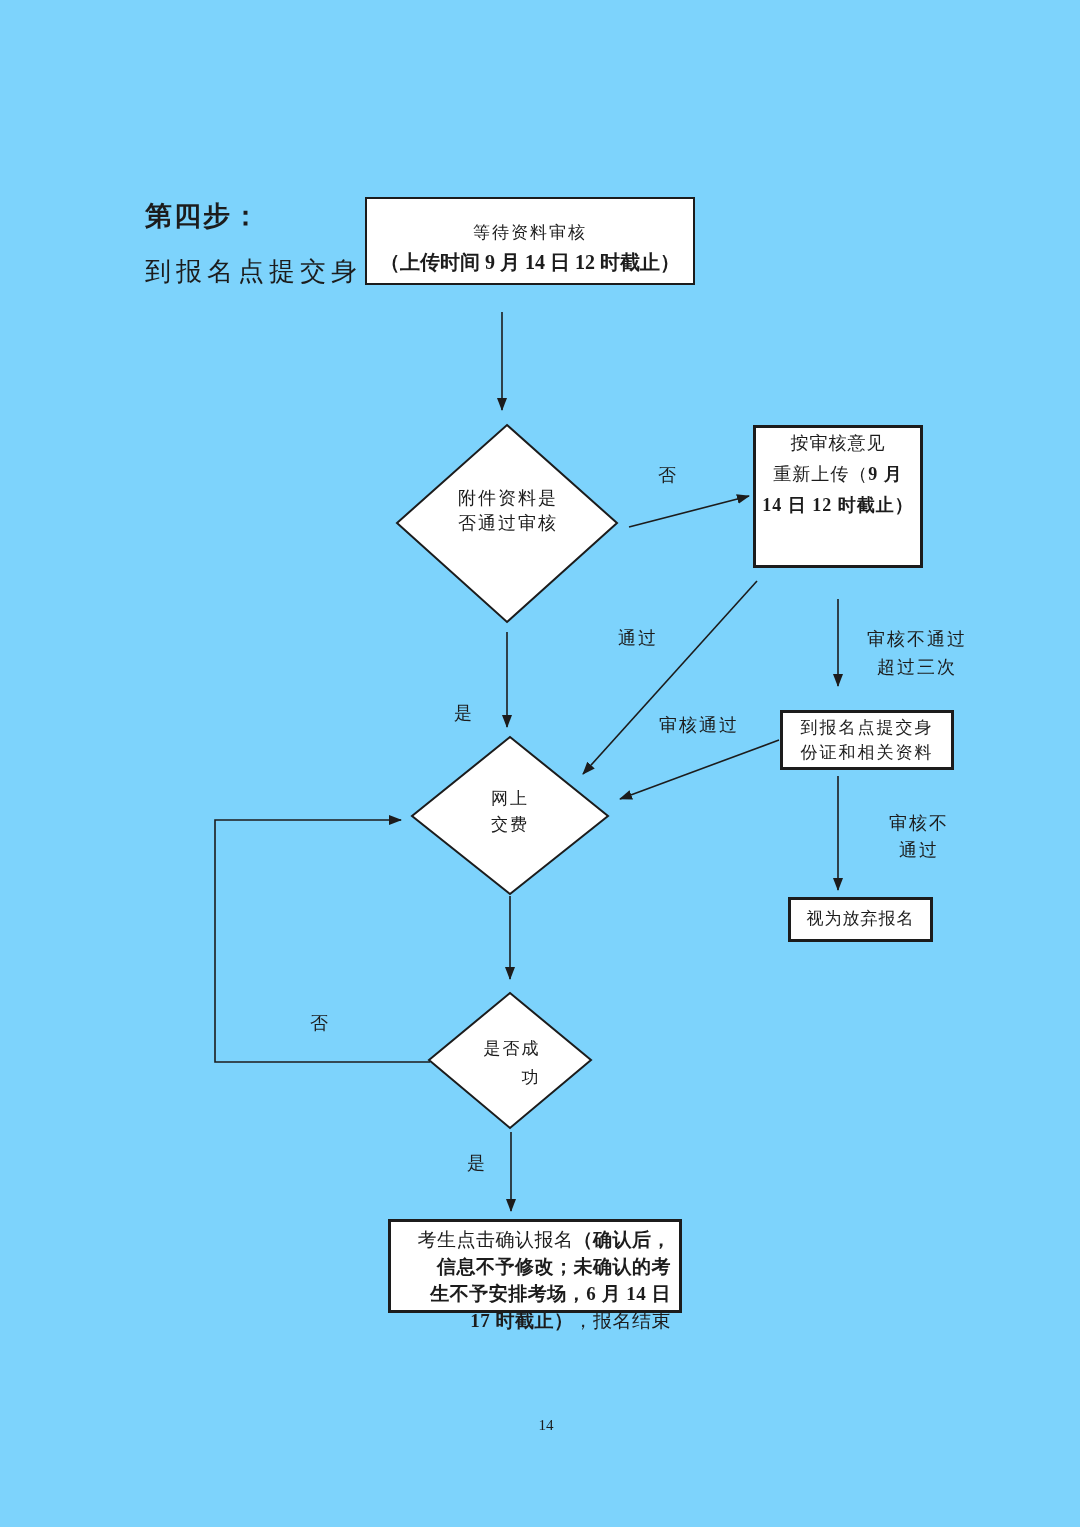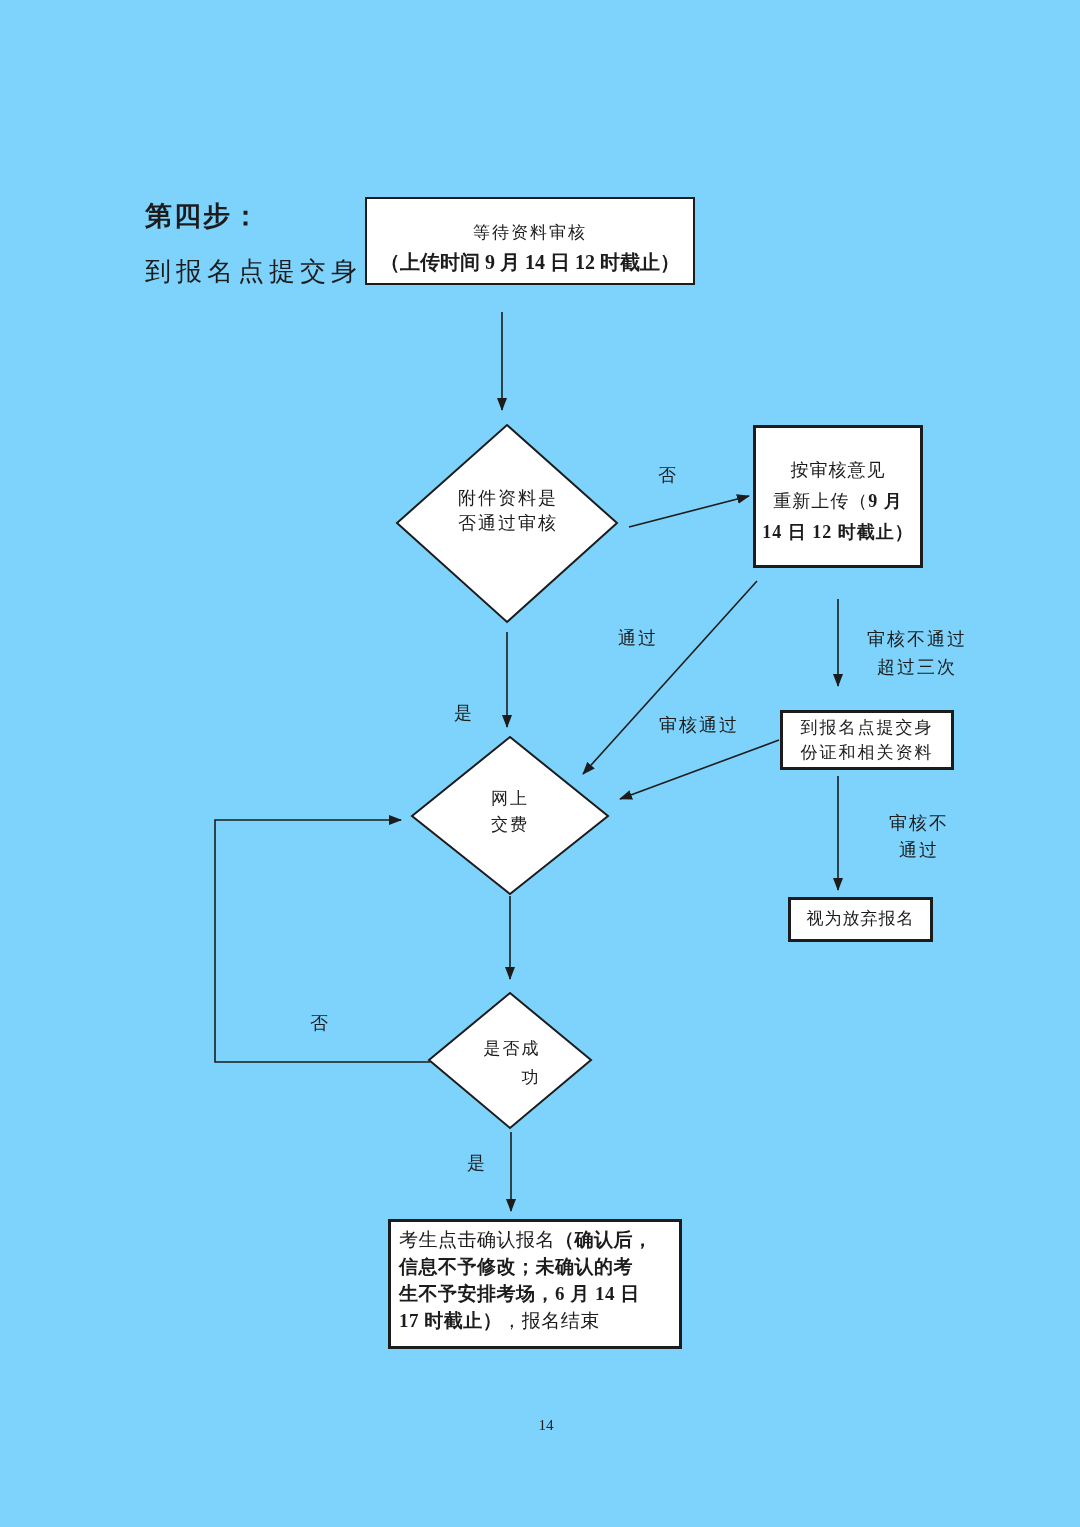--- a/index.html
+++ b/index.html
@@ -70,21 +70,21 @@
   <div class="box" style="left:365px; top:197px; width:330px; height:88px;">
     <div style="font-size:17px; margin-top:22px; letter-spacing:2px;">等待资料审核</div>
     <div class="bd" style="font-size:20px; margin-top:5px;">（上传时间 9 月 14 日 12 时截止）</div>
   </div>
 
   <div class="dtext" style="left:508px; top:486px; font-size:18px; line-height:25px;">
     <div>附件资料是</div>
     <div>否通过审核</div>
   </div>
 
-  <div class="box" style="left:753px; top:425px; width:170px; height:143px; border-width:3px; padding-top:27px; font-size:18px; line-height:31px; letter-spacing:1px;">
+  <div class="box" style="left:753px; top:425px; width:170px; height:143px; border-width:3px; font-size:18px; line-height:31px; letter-spacing:1px;">
     <div>按审核意见</div>
     <div><span>重新上传（</span><span class="bd">9 月</span></div>
     <div class="bd">14 日 12 时截止）</div>
   </div>
 
   <div class="box" style="left:780px; top:710px; width:174px; height:60px; border-width:3px; font-size:17px; line-height:25px; padding-top:2px; letter-spacing:2px;">
     <div>到报名点提交身</div>
     <div>份证和相关资料</div>
   </div>
 
@@ -93,21 +93,21 @@
   <div class="dtext" style="left:510px; top:786px; font-size:17px; line-height:26px;">
     <div>网上</div>
     <div>交费</div>
   </div>
 
   <div class="dtext" style="left:512px; top:1034px; font-size:17px; line-height:29px;">
     <div>是否成</div>
     <div>功</div>
   </div>
 
-  <div class="box" style="left:388px; top:1219px; width:294px; height:130px; border-width:3px; text-align:left; font-size:19px; line-height:27px; padding:4px 8px; letter-spacing:0.5px;">
+  <div class="box" style="left:388px; top:1219px; width:294px; height:94px; border-width:3px; text-align:right; font-size:19px; line-height:27px; padding:4px 8px; letter-spacing:0.5px;">
     <div><span>考生点击确认报名</span><span class="bd">（确认后，</span></div>
     <div class="bd">信息不予修改；未确认的考</div>
     <div class="bd">生不予安排考场，6 月 14 日</div>
     <div><span class="bd">17 时截止）</span><span>，报名结束</span></div>
   </div>
 
   <div class="label" style="left:668px; top:463px;">否</div>
   <div class="label" style="left:638px; top:626px;">通过</div>
   <div class="label label2" style="left:917px; top:625px;">
     <div>审核不通过</div>

